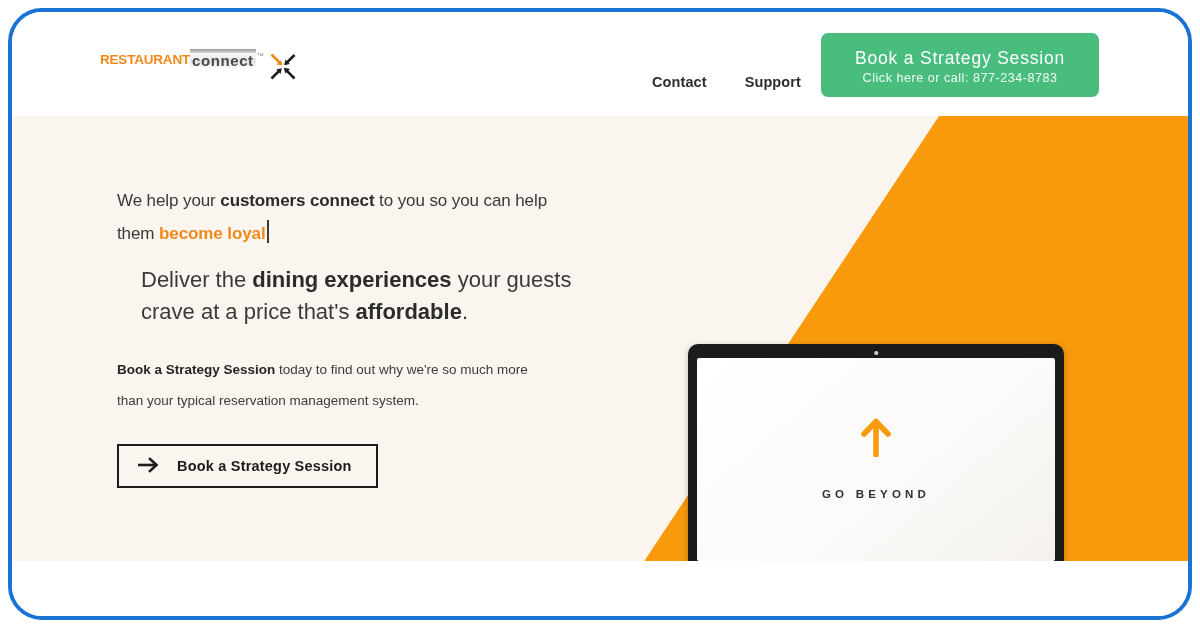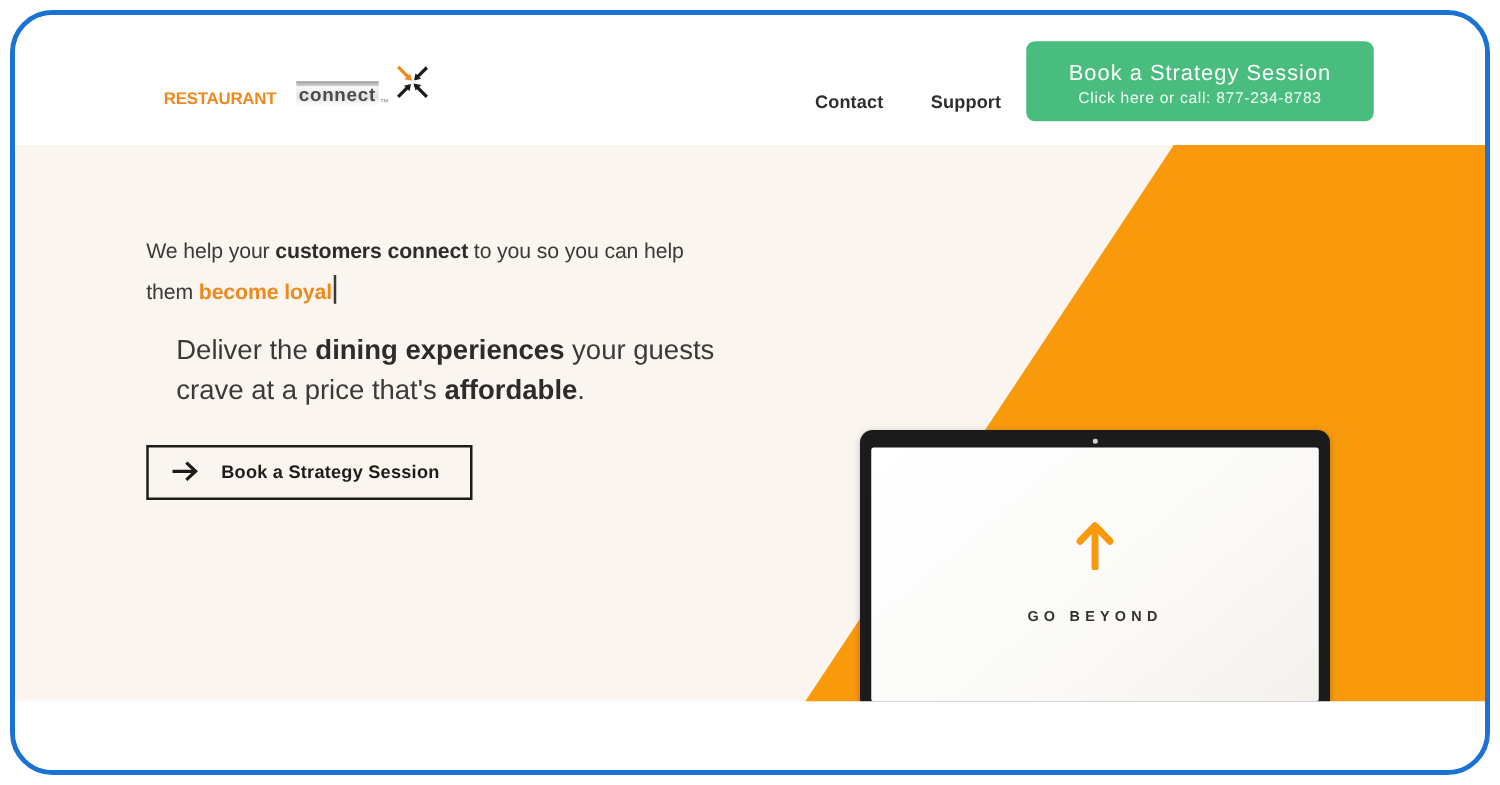--- a/index.html
+++ b/index.html
@@ -25,36 +25,36 @@
   
   .header {
     position: absolute;
     left: 0; top: 0;
     width: 100%; height: 104px;
     background: #ffffff;
   }
 
   .logo {
     position: absolute;
-    left: 119px; top: 40px;
+    left: 88px; top: 40px;
     display: flex;
-    align-items: flex-end;
+    align-items: flex-start;
     height: 34px;
   }
   .logo-word-restaurant {
     font-size: 13.5px;
     font-weight: 700;
     letter-spacing: -0.2px;
     color: #F0891C;
     font-family: "Liberation Sans", sans-serif;
   }
   .logo-connect-wrap {
     position: relative;
     display: inline-block;
-    margin-left: 16px;
+    margin-left: 0px;
   }
   .logo-connect-bar {
     position: absolute;
     left: 0; top: -3px;
     width: 100%; height: 4px;
     background: linear-gradient(to bottom, #9a9a9a, #d8d8d8);
   }
   .logo-word-connect {
     display: inline-block;
     font-size: 15px;
@@ -310,20 +310,23 @@
     <div class="hero-copy">
 
       <h1 class="headline">
         <span>We help your </span><b>customers connect</b><span> to you so you can help them </span><span class="orange">become loyal</span><span class="caret"></span>
       </h1>
 
       <h2 class="subhead">
         <span>Deliver the </span><b>dining experiences</b><span> your guests crave at a price that's </span><b>affordable</b><span>.</span>
       </h2>
 
+      <p class="body-text">
+        <b>Book a Strategy Session</b><span> today to find out why we're so much more than your typical reservation management system.</span>
+      </p>
 
       <button class="cta-outline">
         <span>
           <svg width="22" height="16" viewBox="0 0 22 16">
             <line x1="1" y1="8" x2="19" y2="8" stroke="#1c1c1a" stroke-width="2.6"></line>
             <polyline points="13,2 19.5,8 13,14" fill="none" stroke="#1c1c1a" stroke-width="2.6" stroke-linecap="square" stroke-linejoin="miter"></polyline>
           </svg>
         </span>
         <span class="cta-outline-label">Book a Strategy Session</span>
       </button>

